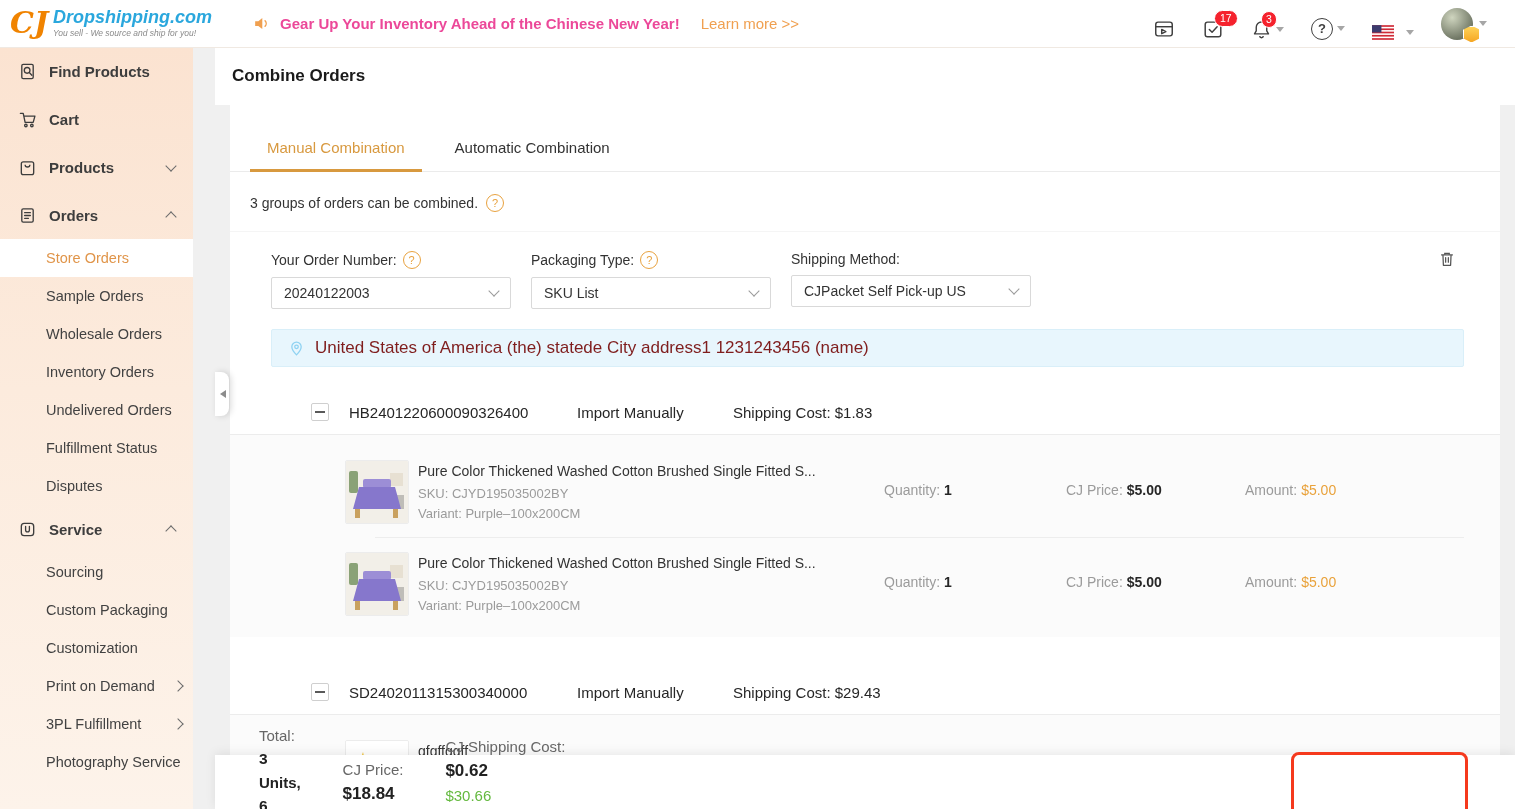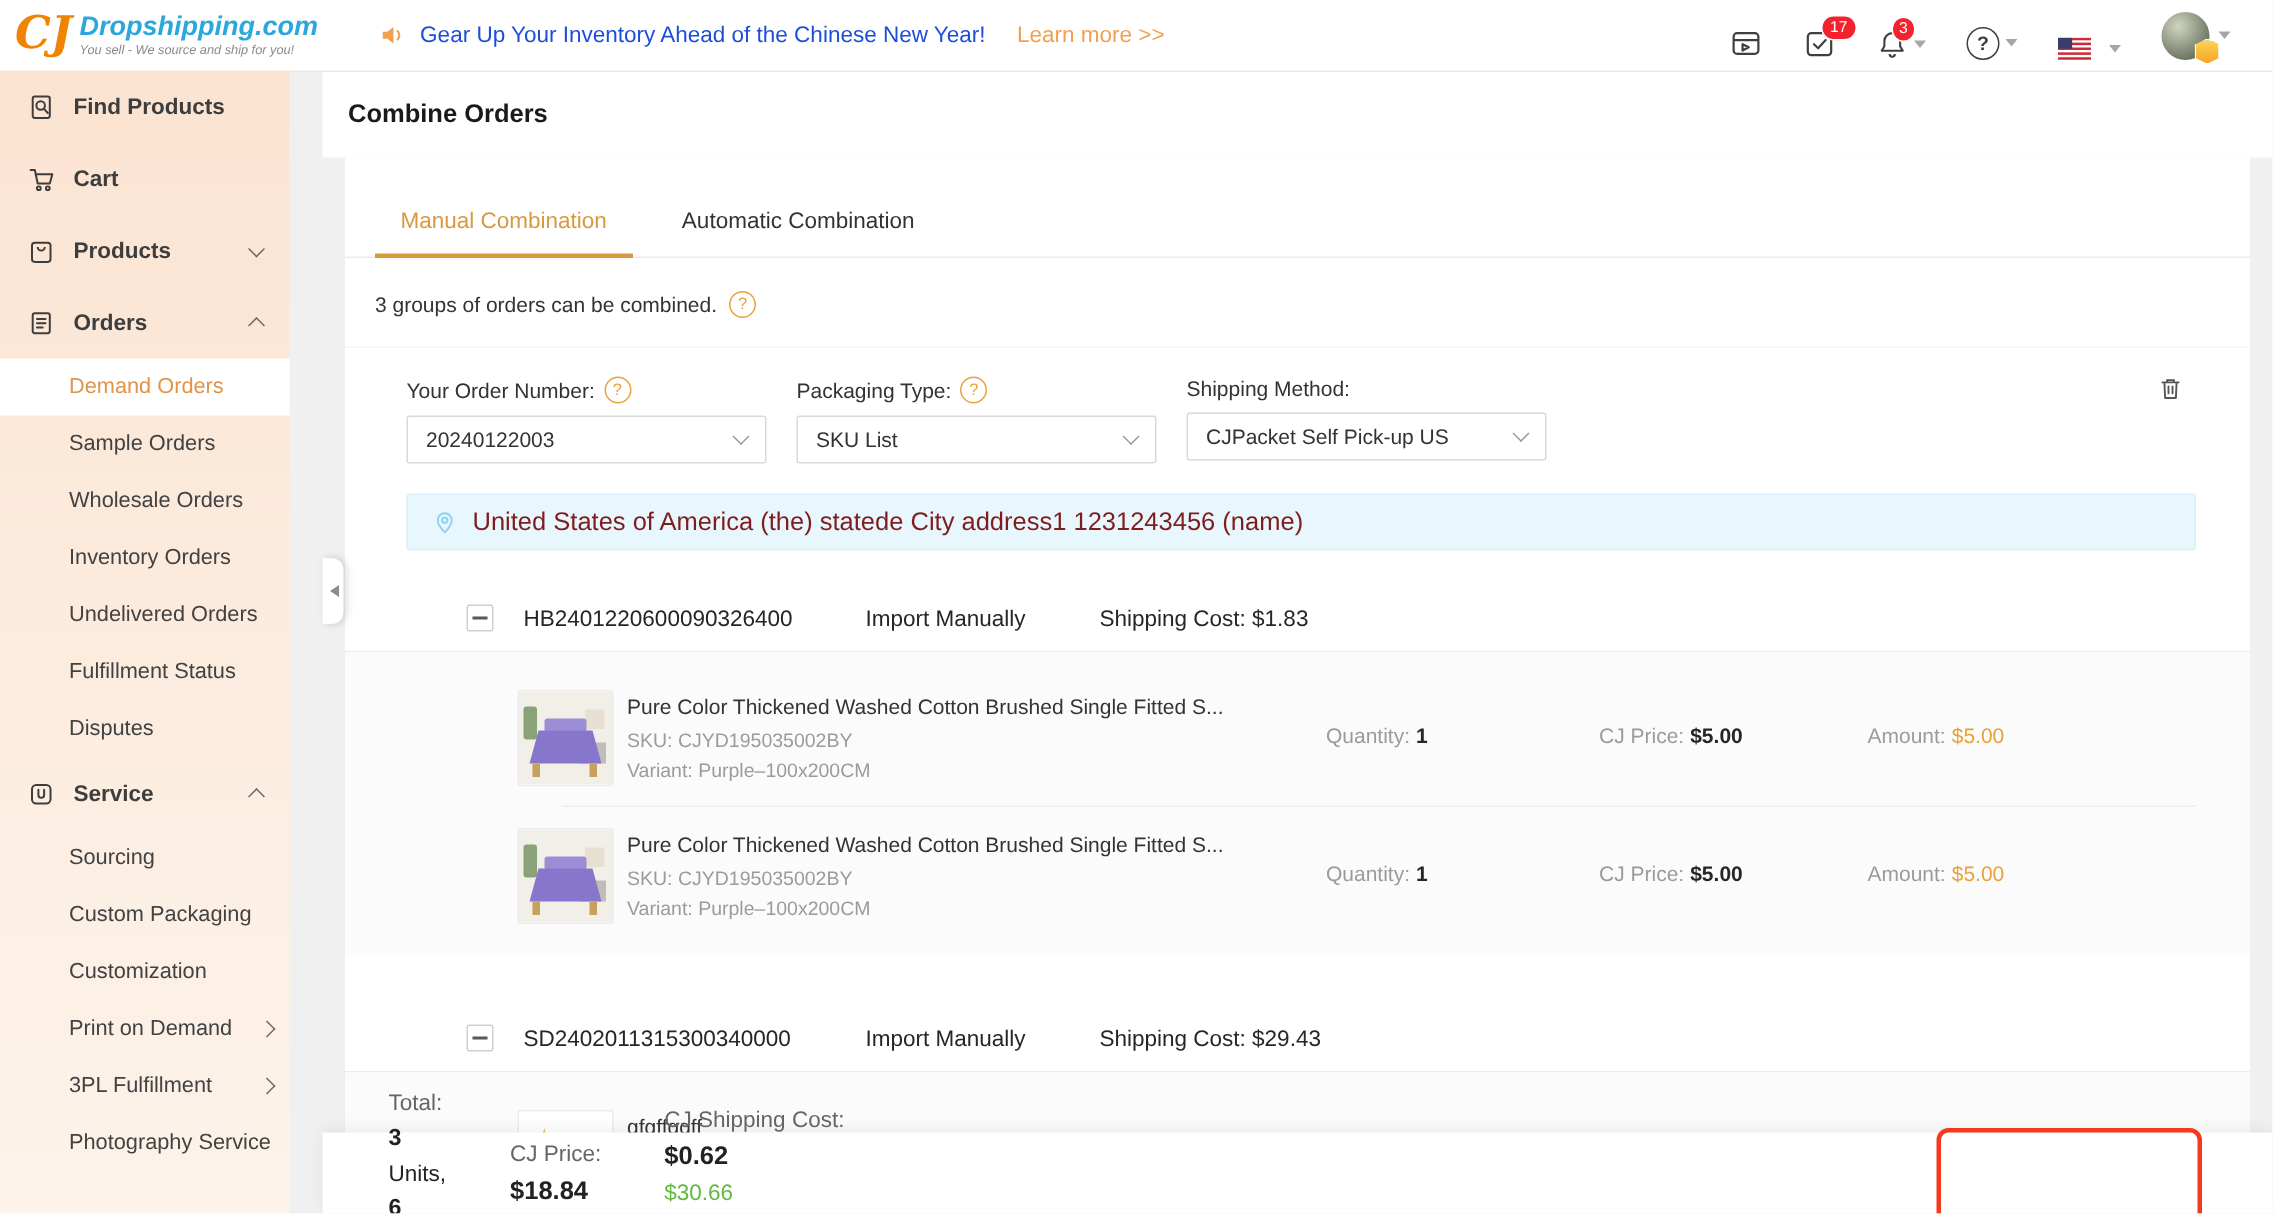--- a/index.html
+++ b/index.html
@@ -7,21 +7,21 @@
        font-family:"Liberation Sans",sans-serif;color:#333;}
   
   .hdr{position:absolute;left:0;top:0;right:0;height:47px;background:#fff;border-bottom:1px solid #f0e9e2;
        display:flex;align-items:center;z-index:30;gap:12px;}
   .logo{display:flex;align-items:center;margin-left:10px;gap:5px;}
   .logo-mark{font-family:"DejaVu Serif",serif;font-style:italic;font-weight:700;font-size:30px;color:#f08300;line-height:1;}
   .logo-txt{display:flex;flex-direction:column;line-height:1.1;}
   .logo-brand{font-style:italic;font-weight:700;font-size:18px;color:#2aa7dd;}
   .logo-tag{font-style:italic;font-size:8.5px;color:#8a8a8a;margin-top:1px;}
   .ann{display:flex;align-items:center;gap:9px;margin-left:28px;font-size:15px;}
-  .ann-text{color:#1d4ed8;}
+  .ann-text{color:#ec4899;font-weight:bold;}
   .ann-link{color:#f0a050;margin-left:12px;cursor:pointer;}
   .hic-group{margin-left:auto;display:flex;align-items:flex-end;gap:27px;margin-right:28px;}
   .hic{position:relative;display:flex;align-items:center;gap:4px;cursor:pointer;}
   .badge{position:absolute;top:-8px;left:12px;background:#f5222d;color:#fff;border-radius:999px;
          font-size:10.5px;line-height:15px;padding:0 5px;border:1px solid #fff;}
   .caret{width:0;height:0;border:4px solid transparent;border-top:5px solid #a6a6a6;margin-top:4px;}
   .help-circle{width:20px;height:20px;border:1.6px solid #3f3f3f;border-radius:50%;display:flex;
                align-items:center;justify-content:center;font-size:13px;font-weight:700;color:#3f3f3f;}
   .avatar{width:32px;height:32px;border-radius:50%;background:radial-gradient(circle at 35% 30%,#cfd5bf,#6b7260 75%);position:relative;}
   .hex-badge{position:absolute;right:-7px;bottom:-3px;width:15px;height:15px;
@@ -78,21 +78,21 @@
   .pcol b{color:#262626;font-weight:600;margin-left:4px;}
   .pcol .orange{color:#e9a23b;font-weight:400;margin-left:4px;}
   .pcol.qty{left:654px;}
   .pcol.price{left:836px;}
   .pcol.amount{left:1015px;}
   .g2{margin-top:33px;}
   
   .fbar{position:absolute;left:0;right:0;bottom:0;height:54px;background:#fff;box-shadow:0 -2px 10px rgba(0,0,0,.08);
         display:flex;align-items:center;padding-left:44px;font-size:15px;color:#666;z-index:20;}
   .fbar .seg{margin-right:36px;display:flex;align-items:baseline;gap:6px;flex-direction:column;}
-  .fbar .dark{color:#222;}
+  .fbar .dark{color:#222;font-weight:bold;}
   .fbar .big{font-size:17px;font-weight:700;color:#222;}
   .fbar .green{color:#64b93f;}
   .combine-btn{position:absolute;right:60px;top:10px;width:146px;height:34px;background:#e9c98b;border-radius:4px;
                display:flex;align-items:center;justify-content:center;font-size:15px;color:#333;cursor:pointer;}
   .annotate-box{position:absolute;right:47px;top:-3px;width:171px;height:62px;border:3px solid #f5391d;border-radius:8px;pointer-events:none;}
 </style>
 </head>
 <body>
 
 <div class="app">
@@ -193,21 +193,21 @@
       <span class="chv down"></span>
     </div>
     <div class="s-item">
       <svg width="19" height="19" viewBox="0 0 20 20" fill="none" stroke="#3d3d3d" stroke-width="1.4">
           <rect x="4" y="3" width="12" height="14" rx="1.5"></rect>
           <path d="M7 7h6M7 10h6M7 13h4" stroke-linecap="round"></path>
         </svg>
       <span>Orders</span>
       <span class="chv up"></span>
     </div>
-    <div class="s-sub active">Demand Orders</div>
+    <div class="s-sub active">Store Orders</div>
     <div class="s-sub">Sample Orders</div>
     <div class="s-sub">Wholesale Orders</div>
     <div class="s-sub">Inventory Orders</div>
     <div class="s-sub">Undelivered Orders</div>
     <div class="s-sub">Fulfillment Status</div>
     <div class="s-sub">Disputes</div>
     <div class="s-item">
       <svg width="19" height="19" viewBox="0 0 20 20" fill="none" stroke="#3d3d3d" stroke-width="1.4">
           <rect x="3.5" y="3.5" width="13" height="13" rx="3"></rect>
           <path d="M8 6.8v3.7a2 2 0 0 0 4 0V6.8" stroke-linecap="round"></path>

